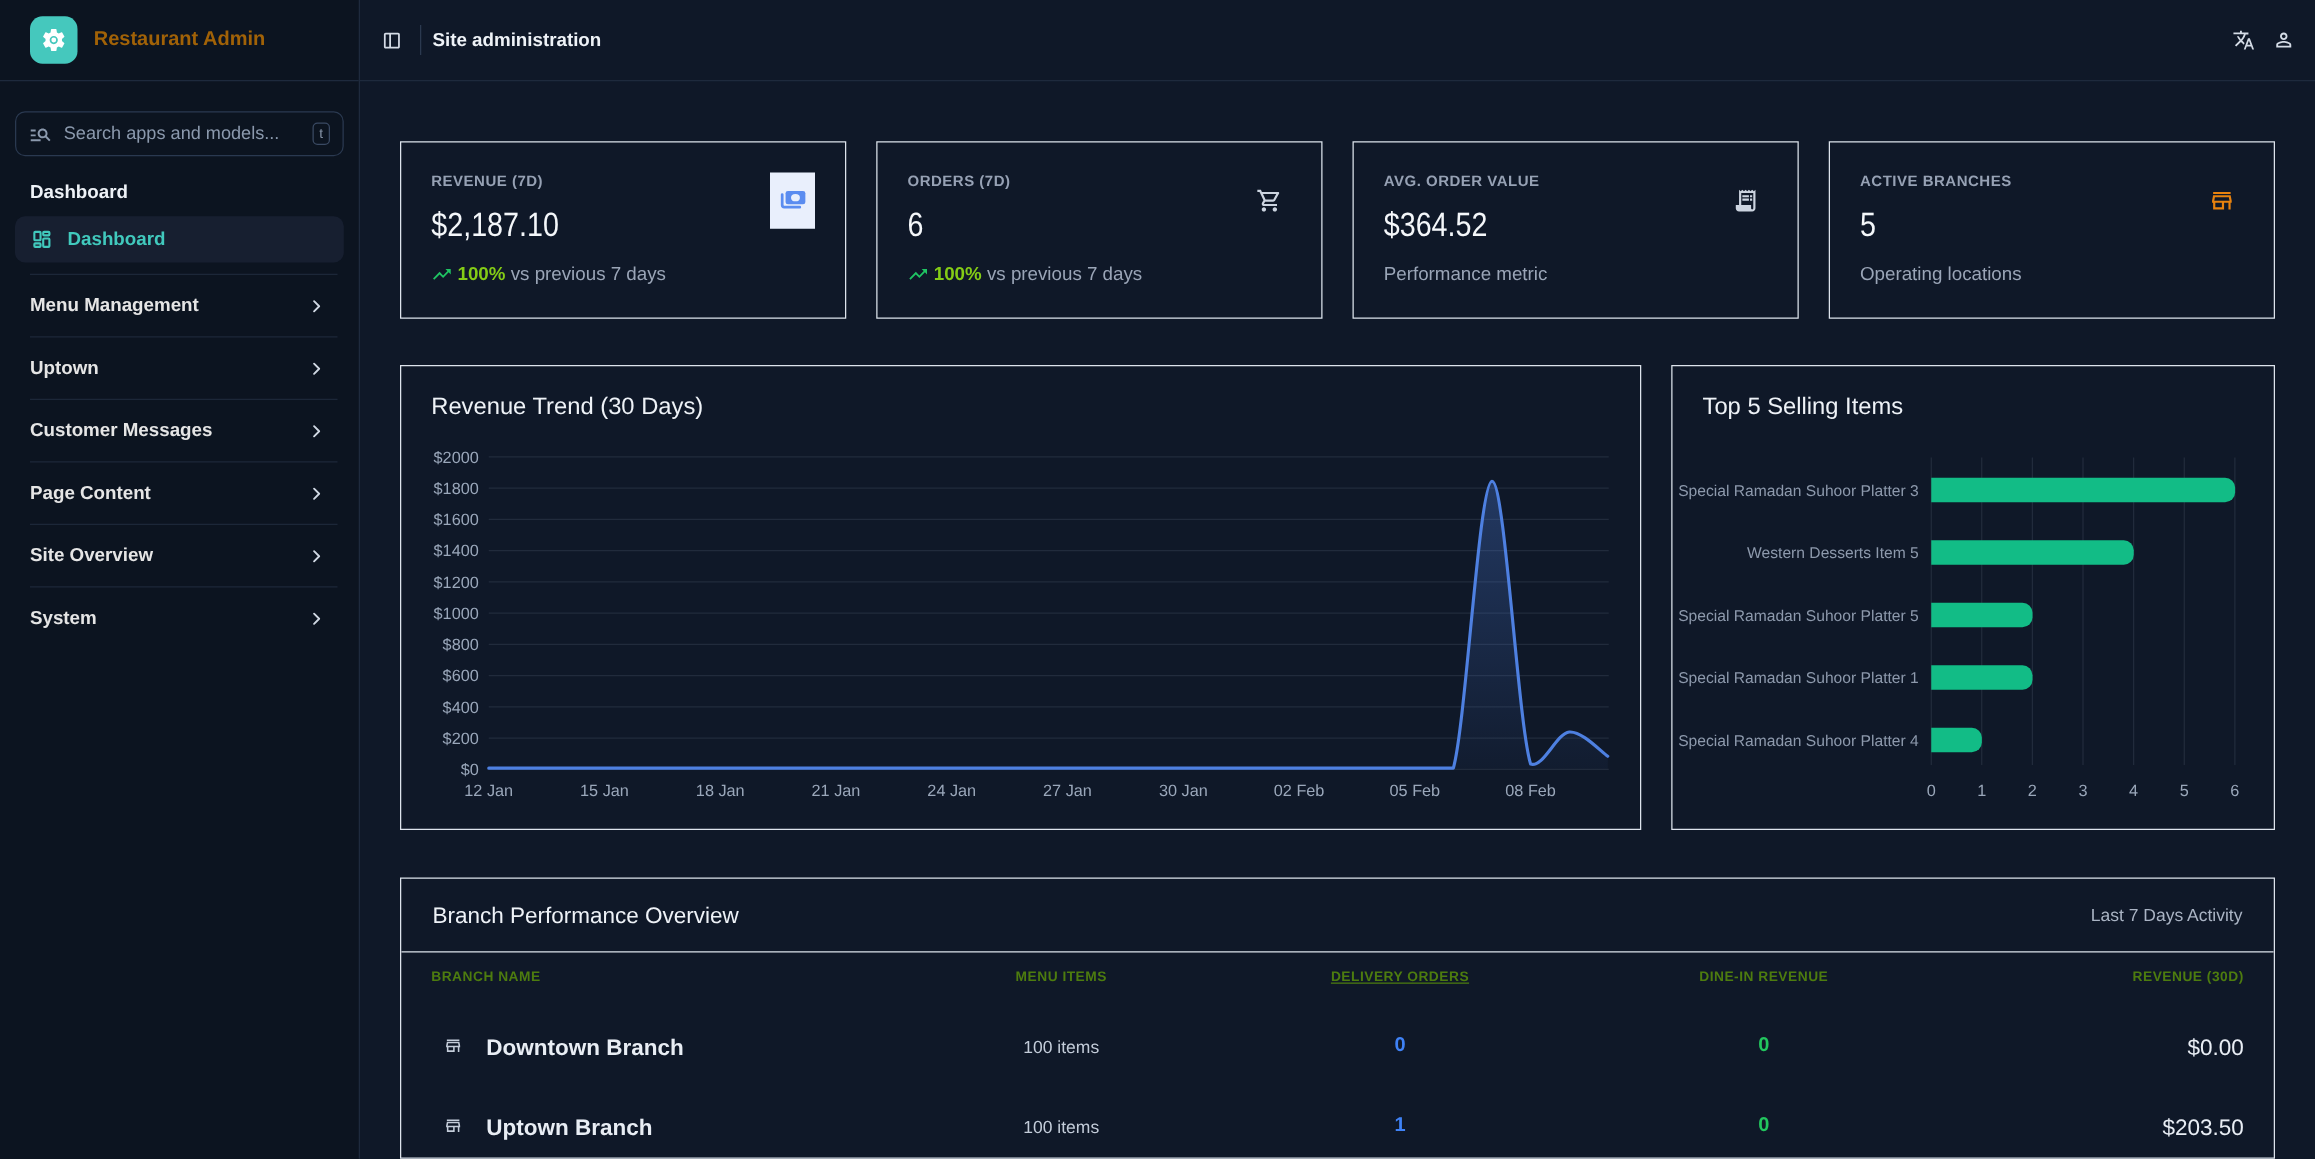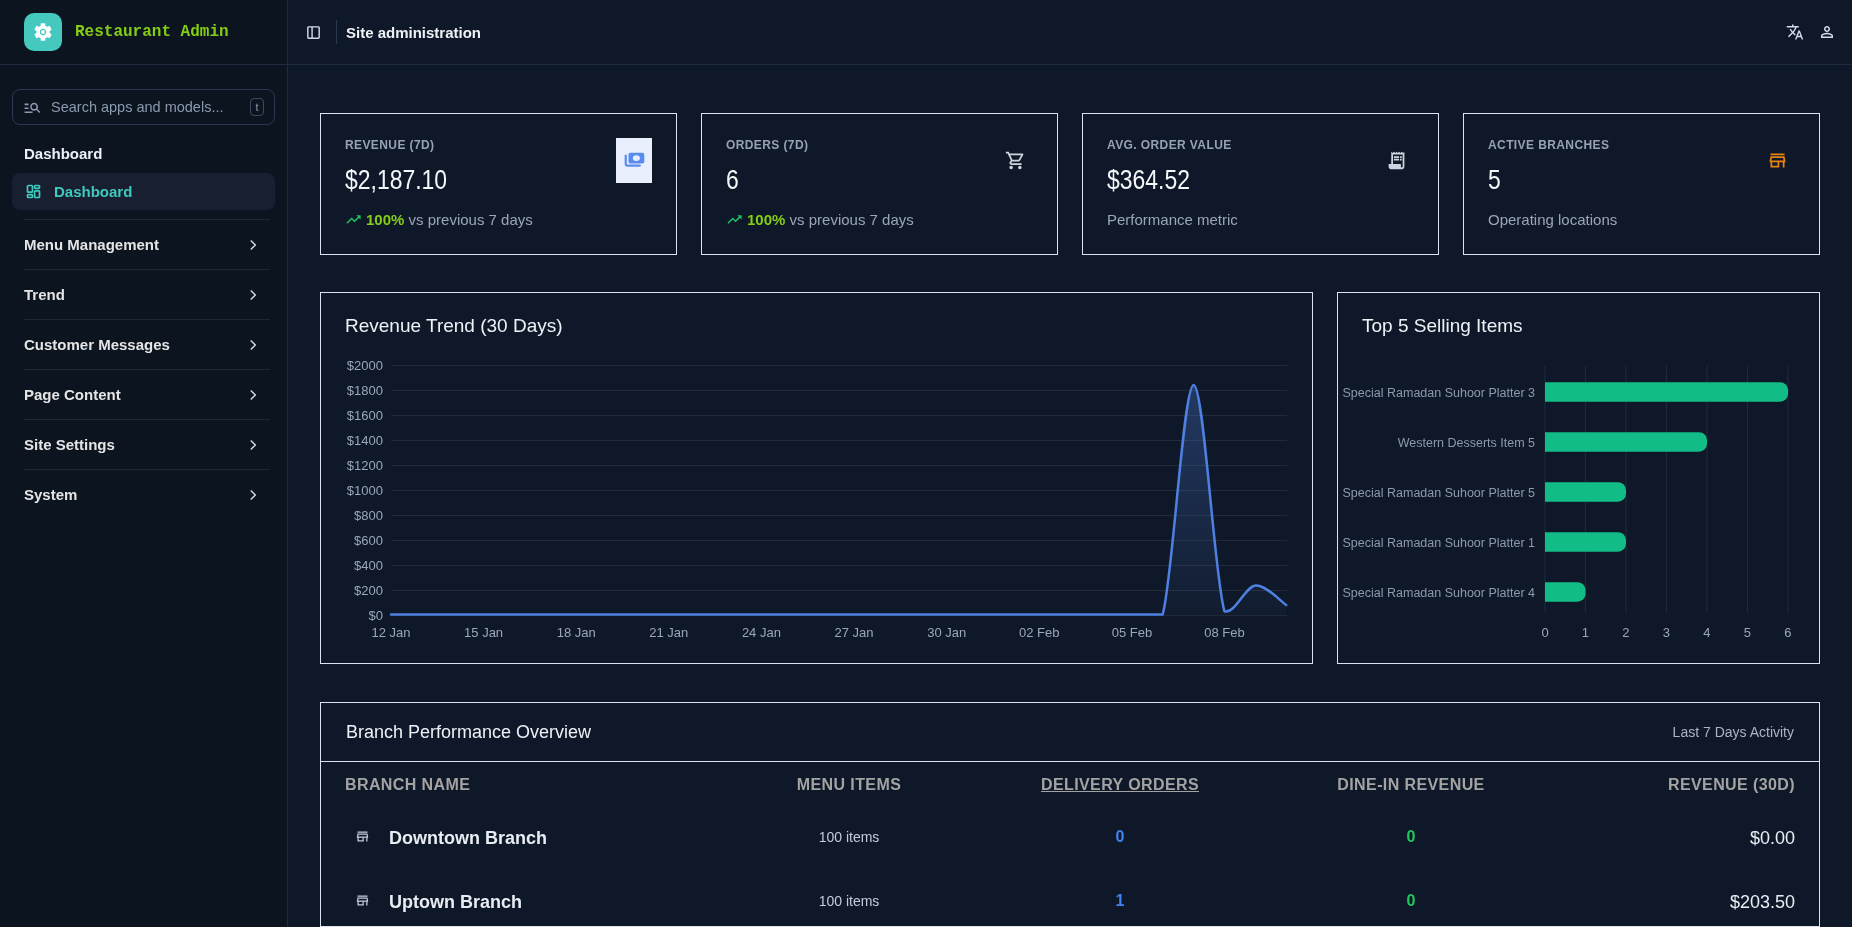--- a/index.html
+++ b/index.html
@@ -1,20 +1,20 @@
 <!DOCTYPE html>
 <html><head>
 <meta charset="utf-8">
 <style>
 * { margin:0; padding:0; box-sizing:border-box; -webkit-font-smoothing:antialiased; }
 html,body { width:1852px; height:927px; overflow:hidden; background:#0f1828; font-family:"Liberation Sans", sans-serif; }
 .sidebar { position:fixed; left:0; top:0; width:288px; height:927px; background:#0c1420; border-right:1px solid #1e2a3d; }
 .logo-row { height:65px; display:flex; align-items:center; padding:0 24px; border-bottom:1px solid #1e2a3d; }
 .logo-box { width:38px; height:38px; border-radius:10px; background:#45c8bd; display:flex; align-items:center; justify-content:center; }
-.logo-title { color:#84cc16; font-weight:bold; font-size:16px; margin-left:13px;font-family:Liberation Mono, monospace; }
+.logo-title { color:#a16207; font-weight:bold; font-size:16px; margin-left:13px; }
 .search-box { margin:24px 12px 0 12px; height:36px; border:1px solid #2a3950; border-radius:8px; display:flex; align-items:center; padding:0 10px; }
 .search-box .ph { color:#8b99ad; font-size:14.5px; margin-left:9px; flex:1; }
 .kbd { width:14px; height:18px; border:1px solid #3a4a63; border-radius:4px; color:#8b99ad; font-size:11px; display:flex; align-items:center; justify-content:center; }
 .sec-label { color:#eef2f7; font-weight:bold; font-size:15px; margin:20px 24px 0 24px; }
 .nav-active { margin:11px 12px 0 12px; height:37px; background:#171f30; border-radius:8px; display:flex; align-items:center; padding:0 13px; }
 .nav-active .txt { color:#41c9bd; font-weight:bold; font-size:15px; margin-left:12px; }
 .nav-sep { border-top:1px solid #1c2738; margin:0 17px 0 24px; }
 .nav-item { height:49px; display:flex; align-items:center; justify-content:space-between; padding:0 27px 0 24px; }
 .nav-item .t { color:#e5e5e5; font-weight:bold; font-size:15px; }
 .chev { color:#cfd7e2; font-size:15px; font-weight:bold; }
@@ -34,21 +34,21 @@
 .table-card { margin-top:38px; height:225px; overflow:hidden; }
 .tc-head { height:59px; display:flex; align-items:center; justify-content:space-between; padding:0 25px; border-bottom:1px solid #dde3ec; }
 .tc-title { color:#eef2f7; font-size:18px; }
 .tc-right { color:#aab4c4; font-size:14px; }
 .icon-pay { position:absolute; top:24px; right:24px; width:36px; height:45px; background:#e9effc; display:flex; align-items:center; justify-content:center; }
 .icon-plain { position:absolute; top:36px; right:31px; }
 .chart-card { position:relative; }
 .chart-svg { position:absolute; left:0; top:0; }
 .abs { position:absolute; }
 .tbl-body { position:relative; height:170px; }
-.th { position:absolute; color:#a3a3a3; font-size:16px; font-weight:bold; letter-spacing:0.4px; }
+.th { position:absolute; color:#4d7c0f; font-size:11px; font-weight:bold; letter-spacing:0.4px; }
 .cell { position:absolute; color:#e8edf4; font-size:18px; }
 .cc { transform:translateX(-50%); }
 .bold { font-weight:bold; }
 .blue { color:#3f82f6; font-weight:bold; font-size:16px !important; }
 .greenv { color:#22c55e; font-weight:bold; font-size:16px !important; }
 </style>
 </head>
 <body>
 <aside class="sidebar">
   <div class="logo-row">
@@ -79,42 +79,42 @@
     </div>
   <div class="nav-sep" style="margin-top:9px"></div>
   <div class="nav-item">
       <span class="t">Menu Management</span>
       <svg class="chev" width="14" height="14" viewBox="0 0 24 24" fill="none" stroke="#cfd7e2" stroke-width="2.6" stroke-linecap="round" stroke-linejoin="round">
         <path d="M9 5l7 7-7 7"></path>
       </svg>
     </div>
   <div class="nav-sep"></div>
   <div class="nav-item">
-      <span class="t">Trend</span>
+      <span class="t">Uptown</span>
       <svg class="chev" width="14" height="14" viewBox="0 0 24 24" fill="none" stroke="#cfd7e2" stroke-width="2.6" stroke-linecap="round" stroke-linejoin="round">
         <path d="M9 5l7 7-7 7"></path>
       </svg>
     </div>
   <div class="nav-sep"></div>
   <div class="nav-item">
       <span class="t">Customer Messages</span>
       <svg class="chev" width="14" height="14" viewBox="0 0 24 24" fill="none" stroke="#cfd7e2" stroke-width="2.6" stroke-linecap="round" stroke-linejoin="round">
         <path d="M9 5l7 7-7 7"></path>
       </svg>
     </div>
   <div class="nav-sep"></div>
   <div class="nav-item">
       <span class="t">Page Content</span>
       <svg class="chev" width="14" height="14" viewBox="0 0 24 24" fill="none" stroke="#cfd7e2" stroke-width="2.6" stroke-linecap="round" stroke-linejoin="round">
         <path d="M9 5l7 7-7 7"></path>
       </svg>
     </div>
   <div class="nav-sep"></div>
   <div class="nav-item">
-      <span class="t">Site Settings</span>
+      <span class="t">Site Overview</span>
       <svg class="chev" width="14" height="14" viewBox="0 0 24 24" fill="none" stroke="#cfd7e2" stroke-width="2.6" stroke-linecap="round" stroke-linejoin="round">
         <path d="M9 5l7 7-7 7"></path>
       </svg>
     </div>
   <div class="nav-sep"></div>
   <div class="nav-item">
       <span class="t">System</span>
       <svg class="chev" width="14" height="14" viewBox="0 0 24 24" fill="none" stroke="#cfd7e2" stroke-width="2.6" stroke-linecap="round" stroke-linejoin="round">
         <path d="M9 5l7 7-7 7"></path>
       </svg>

